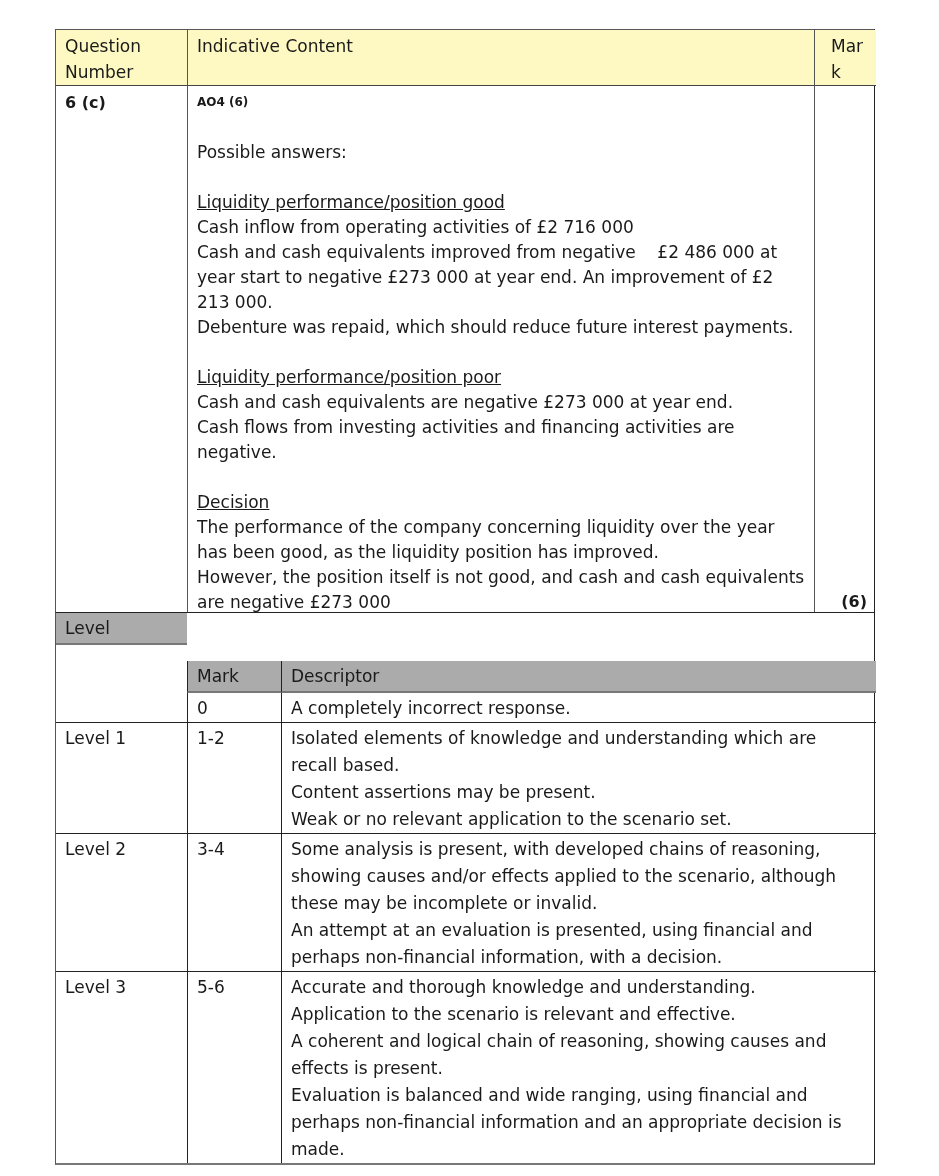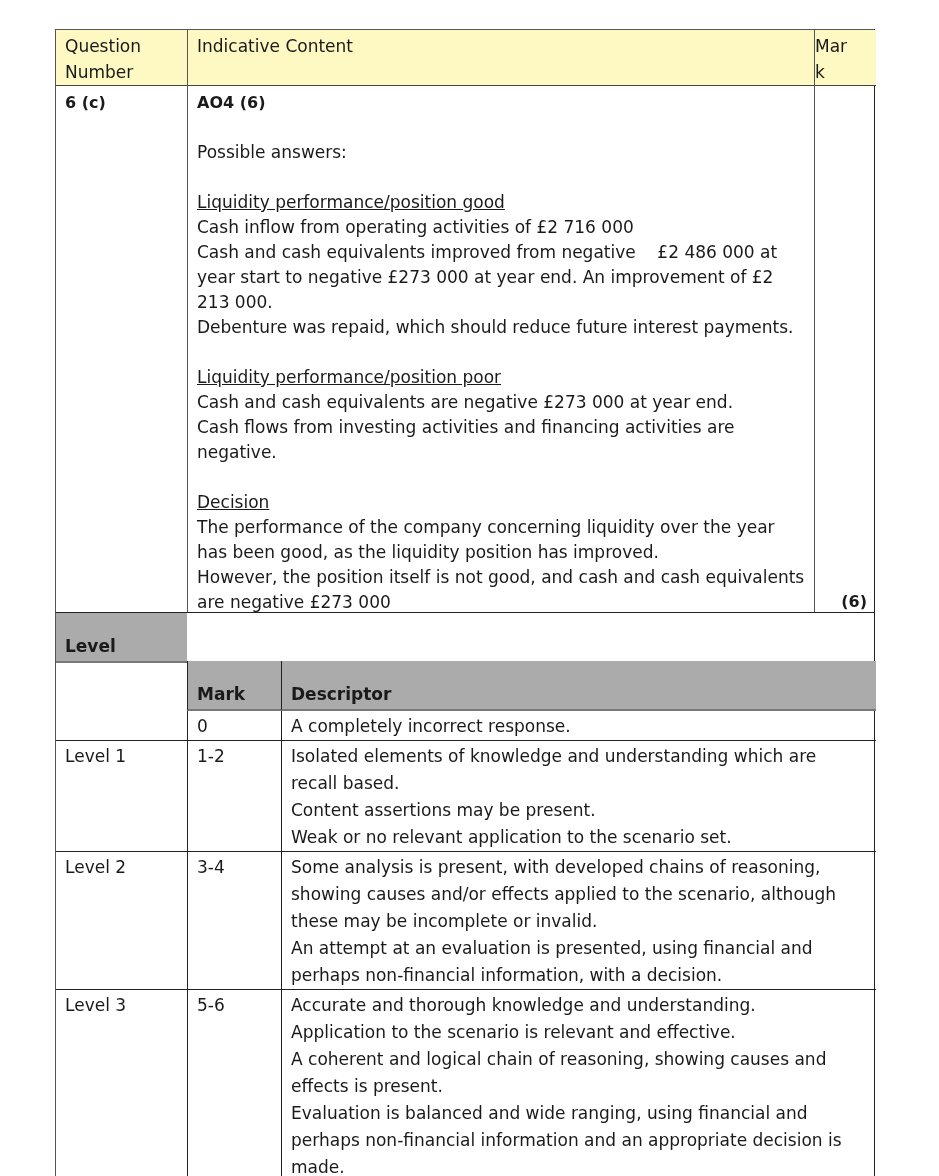--- a/index.html
+++ b/index.html
@@ -33,31 +33,31 @@
       background: #fef9c3;
       font-size: 17px;
       line-height: 26px;
       padding: 3px 9px 0 9px;
       height: 52px;
       border-bottom: 1px solid #444;
       box-sizing: content-box;
       overflow: hidden;
     }
     .qhead + .qhead { border-left: 1px solid #555; }
-    .qhead.mark { padding-left: 0; }
+    .qhead.mark { padding-left: 16px; }
     .qcell {
       font-size: 17px;
       line-height: 25px;
       padding: 4px 9px 0 9px;
       height: 522px;
       box-sizing: content-box;
     }
     .qcell + .qcell { border-left: 1px solid #555; }
     .qnum { font-weight: bold; font-size: 16px; }
-    .aoh { font-weight: bold; font-size: 16px; }
+    .aoh { font-weight: bold; font-size: 12px; }
     .block-gap { height: 25px; }
     .underline { text-decoration: underline; }
     .line { white-space: pre-wrap; }
     .markcell {
       position: relative;
     }
     .markval {
       position: absolute;
       right: 9px;
       bottom: -2px;
@@ -70,25 +70,24 @@
       grid-template-columns: 131px 94px 595px;
       border-left: 1px solid #555;
       border-right: 1px solid #222;
       border-top: 1px solid #222;
       border-bottom: 2px solid #777;
     }
     .lhead {
       background: #ababab;
       font-size: 17px;
       line-height: 27px;
-      padding: 20px 9px 0 9px;
+      padding: 2px 9px 0 9px;
       height: 28px;
       border-bottom: 2px solid #777;
       box-sizing: content-box;
-      font-weight: bold;
     }
     .lhead + .lhead { border-left: 1px solid #222; margin-top: 48px; }
     .lcell {
       font-size: 17px;
       line-height: 27px;
       padding: 2px 9px 0 9px;
       border-bottom: 1px solid #222;
     }
     .lcell.c2, .lcell.c3 { border-left: 1px solid #222; }
   </style>

